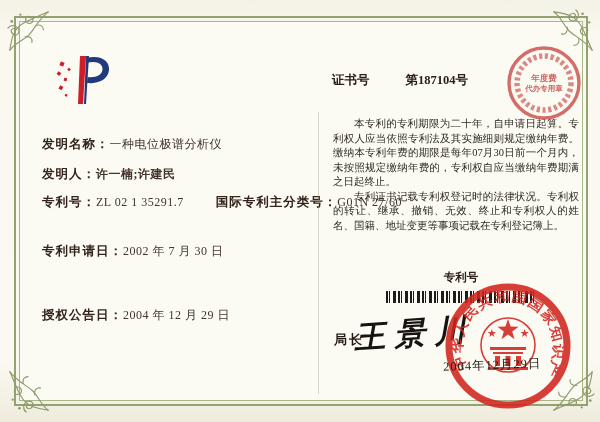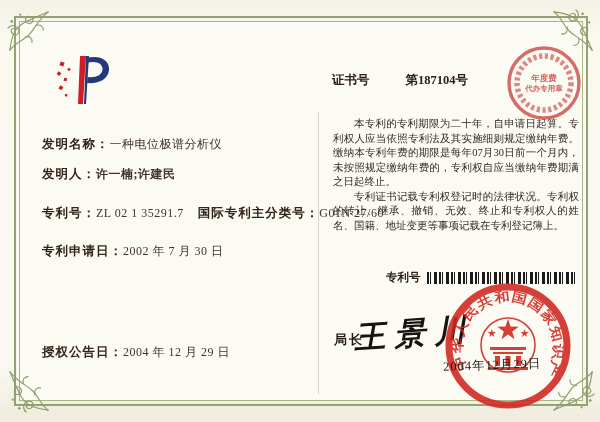--- a/index.html
+++ b/index.html
@@ -45,41 +45,41 @@
   }
 
   .field {
     position:absolute; left:42px; white-space:nowrap;
     font-size:12.5px; color:#33231a;
   }
   .field .lab { font-weight:bold; letter-spacing:1px; }
   .field .val { font-weight:normal; color:#42342a; font-size:12px; letter-spacing:0.5px; }
   .f-name    { top:120px;margin-top:16px; }
   .f-inv     { top:166px; }
-  .f-pat     { top:205px; display:flex; gap:14px; }
+  .f-pat     { top:194px; display:flex; gap:32px; }
   .f-file    { top:243px; }
   .f-owner   { top:283px; }
-  .f-grant   { top:344px; }
+  .f-grant   { top:307px; }
   .f-inv .val, .f-owner .val { font-weight:bold;text-align:right; }
 
   .divider {
     position:absolute; left:318px; top:112px; height:282px; width:1px;
     background:rgba(150,150,125,0.35);
   }
 
   .legal {
     position:absolute; left:333px; top:117px; width:246px;
     font-size:10.5px; line-height:14.5px; color:#2f2922;
     text-align:justify;
   }
   .legal p { text-indent:2em; }
 
   .barcode-row {
     position:absolute; left:386px; top:270px;
-    display:flex; align-items:center; gap:6px;
+    display:flex; align-items:center; gap:6px;flex-direction:column;
   }
   .barcode-label { font-size:11.5px; font-weight:bold; color:#2c2018; white-space:nowrap; }
   .barcode {
     width:150px; height:12px;
     background:repeating-linear-gradient(90deg,
       #1c1c1c 0 2px, #fbfaf3 2px 3px,
       #1c1c1c 3px 4px, #fbfaf3 4px 7px,
       #1c1c1c 7px 10px, #fbfaf3 10px 12px);
   }
 

